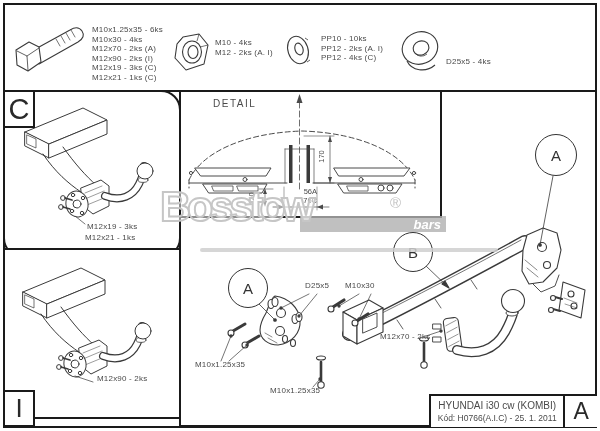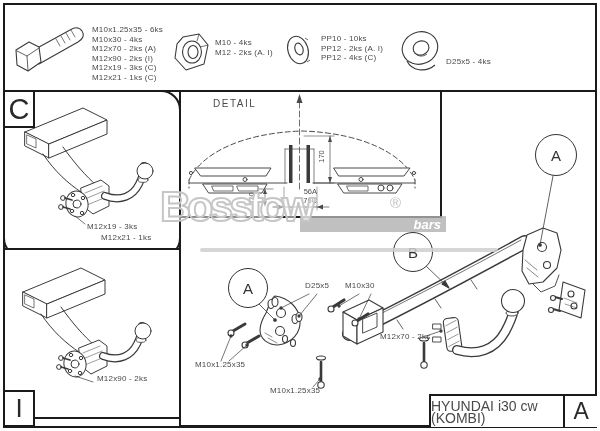--- a/index.html
+++ b/index.html
@@ -37,21 +37,21 @@
   #detailTitle { position:absolute; left:32px; top:6px; font-size:10px; color:#4a4a4a;
                  letter-spacing:1.5px; z-index:3; }
   .dim { position:absolute; font-size:7.5px; color:#4a4a4a; z-index:3; white-space:nowrap; }
   .rot { transform:rotate(-90deg); transform-origin:center; }
 
   #titleBlock { position:absolute; left:429px; top:394px; width:168px; height:33px;
                 border-top:2px solid #1a1a1a; border-left:2px solid #1a1a1a;
                 background:#fff; z-index:5; display:flex; }
   #titleText { width:134px; display:flex; flex-direction:column; align-items:center;
                justify-content:center; line-height:12px; }
-  #titleText .t1 { font-size:14px; color:#4a4a4a; }
+  #titleText .t1 { font-size:10px; color:#4a4a4a; }
   #titleText .t2 { font-size:8.5px; color:#4a4a4a; }
   #revCell { width:34px; border-left:2px solid #1a1a1a; display:flex; align-items:center;
              justify-content:center; font-size:23px; font-weight:300; color:#2a2a2a; }
 
   
   .wm { position:absolute; pointer-events:none; }
   #wmBand { left:300px; top:216px; width:146px; height:16px; background:#b0b0b0;
             opacity:0.8; z-index:5; }
   #wmLetters { left:160px; top:182px; font-size:43px; font-weight:700; letter-spacing:-4px;
                color:rgba(255,255,255,0.5); -webkit-text-stroke:2px #c6c6c6; z-index:6; }
@@ -145,21 +145,21 @@
         <circle cx="56" cy="115" r="2.4" fill="#fff"></circle>
           <path d="M58,115 l7,2" stroke-width="1.8"></path>
         <path d="M100,104 C 116,110 128,104 134,92 C 138,84 139,78 139,74" stroke-width="8"></path>
         <path d="M100,104 C 116,110 128,104 134,92 C 138,84 139,78 139,74" stroke="#fff" stroke-width="5.6"></path>
         <ellipse cx="138" cy="88" rx="5" ry="2.4" fill="#fff" stroke-width="0.8"></ellipse>
         <circle cx="140" cy="79" r="8" fill="#fff"></circle>
         <path d="M70,124 L80,132" stroke-width="0.7"></path>
       </g>
     </svg>
     <div class="lbl" style="left:82px;top:130px">M12x19 - 3ks</div>
-    <div class="lbl" style="left:96px;top:141px">M12x21 - 1ks</div>
+    <div class="lbl" style="left:80px;top:141px">M12x21 - 1ks</div>
   </div>
   <div id="boxC" class="letterbox">C</div>
 
   <div id="panelI" class="panel">
     <svg class="draw" style="left:0;top:0" width="174" height="167" viewBox="0 0 174 167">
       <g fill="none" stroke="#3a3a3a" stroke-width="1" stroke-linejoin="round" stroke-linecap="round">
         <polygon points="18,42 76,18 100,30 42,54" fill="#fff"></polygon>
         <polygon points="18,42 42,54 42,68 18,56" fill="#fff"></polygon>
         <polygon points="42,54 100,30 100,44 42,68" fill="#fff"></polygon>
         <polygon points="20,45 29,49 29,58 20,54" fill="#fff" stroke-width="0.7"></polygon>
@@ -336,18 +336,19 @@
   <div class="wm" id="wmBand"></div>
   <div class="wm" id="wmUL1" class2="wmUL" style="position: absolute; left: 200px; top: 239px; width: 298px; height: 5px; background: rgb(207, 207, 207); opacity: 0.85; border-radius: 2px;"></div>
   <div class="wm wmUL" id="wmUL2"></div>
   <div class="wm" id="wmLetters">Bosstow</div>
   <div class="wm" id="wmReg">®</div>
   <div class="wm" id="wmBars">bars</div>
 
   <div id="titleBlock">
     <div id="titleText">
       <div class="t1">HYUNDAI i30 cw (KOMBI)</div>
+      <div class="t2">Kód: H0766(A.I.C) - 25. 1. 2011</div>
     </div>
     <div id="revCell">A</div>
   </div>
 
   <div id="outer" class="frame"></div>
 </div>
 
 </body></html>

